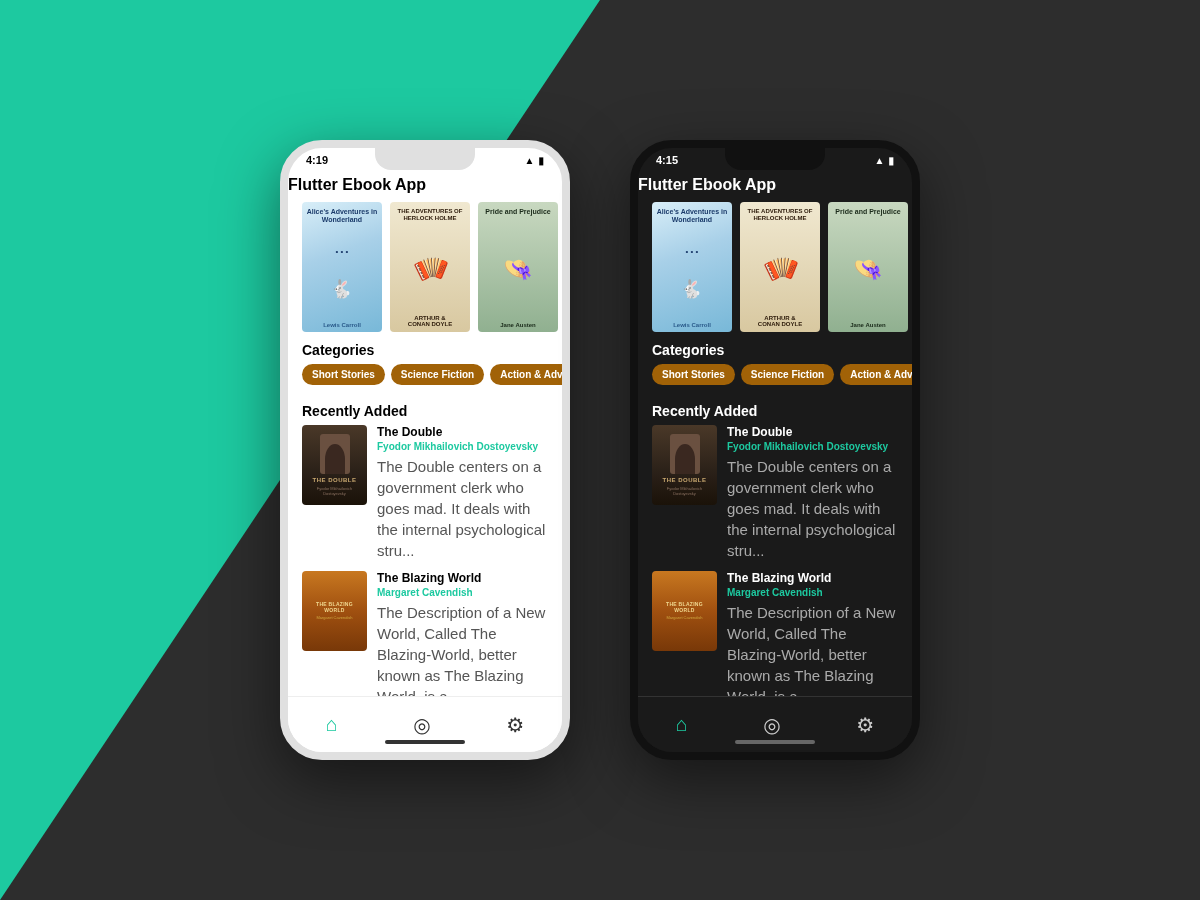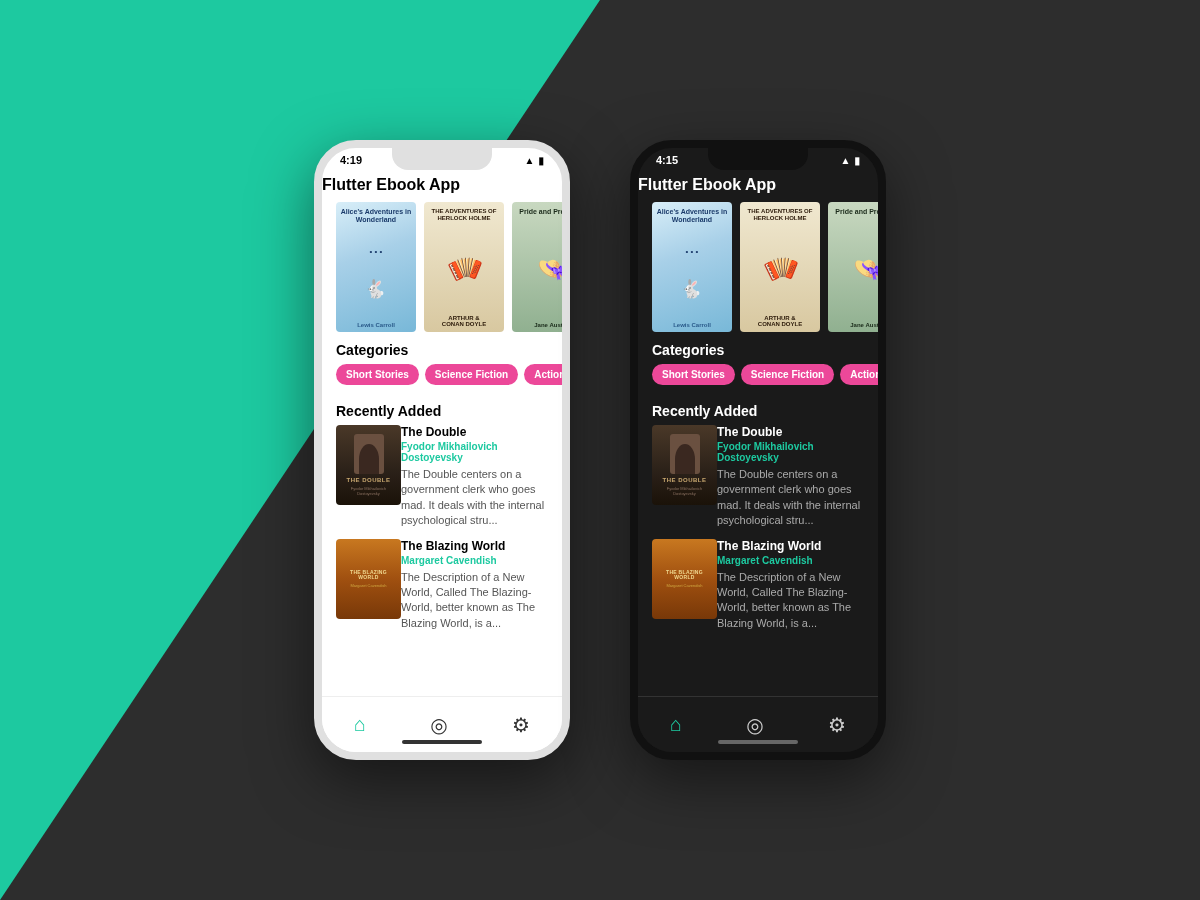--- a/index.html
+++ b/index.html
@@ -32,21 +32,21 @@
       position: absolute;
       inset: 0;
       display: flex;
       align-items: center;
       justify-content: center;
       gap: 60px;
     }
 
     
     .phone {
-      width: 256px;
+      width: 290px;
       height: 620px;
       border-radius: 42px;
       position: relative;
       overflow: hidden;
       box-shadow: 0 20px 60px rgba(0,0,0,0.5);
     }
     .phone.light {
       background: #ffffff;
       border: 8px solid #e0e0e0;
     }
@@ -117,39 +117,40 @@
     .phone.dark .section-header { color: #fff; }
 
     
     .categories {
       display: flex;
       gap: 6px;
       padding: 0 14px 8px;
       overflow: hidden;
     }
     .cat-pill {
-      background: #ec4899;
+      background: #a16207;
       color: #fff;
       font-size: 10px;
       font-weight: 600;
       padding: 5px 10px;
       border-radius: 20px;
       white-space: nowrap;
     }
 
     
     .recently-added {
       padding: 0 14px;
       display: flex;
       flex-direction: column;
       gap: 10px;
     }
 
     .book-list-item {
       display: flex;
+      gap: 10px;
     }
 
     .book-thumb {
       width: 65px;
       height: 80px;
       border-radius: 4px;
       flex-shrink: 0;
       overflow: hidden;
       position: relative;
     }
@@ -230,21 +231,21 @@
     .phone.light .book-name { color: #000; }
     .phone.dark .book-name { color: #fff; }
 
     .book-author-name {
       font-size: 10px;
       font-weight: 600;
       color: #1dc9a0;
       margin-bottom: 4px;
     }
     .book-desc {
-      font-size: 11px;
+      font-size: 15px;
       line-height: 1.4;
     }
     .phone.light .book-desc { color: #555; }
     .phone.dark .book-desc { color: #aaa; }
 
     
     .bottom-nav {
       position: absolute;
       bottom: 0;
       left: 0;

